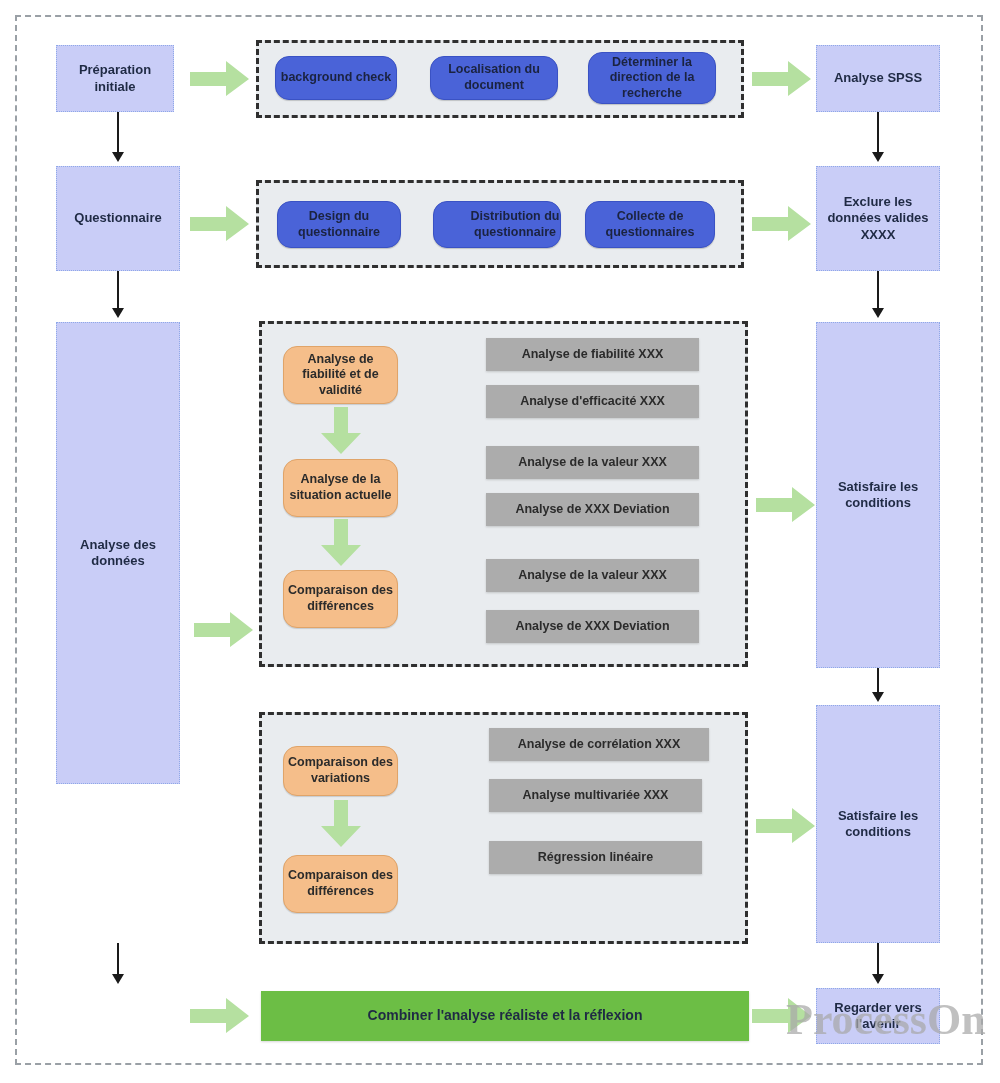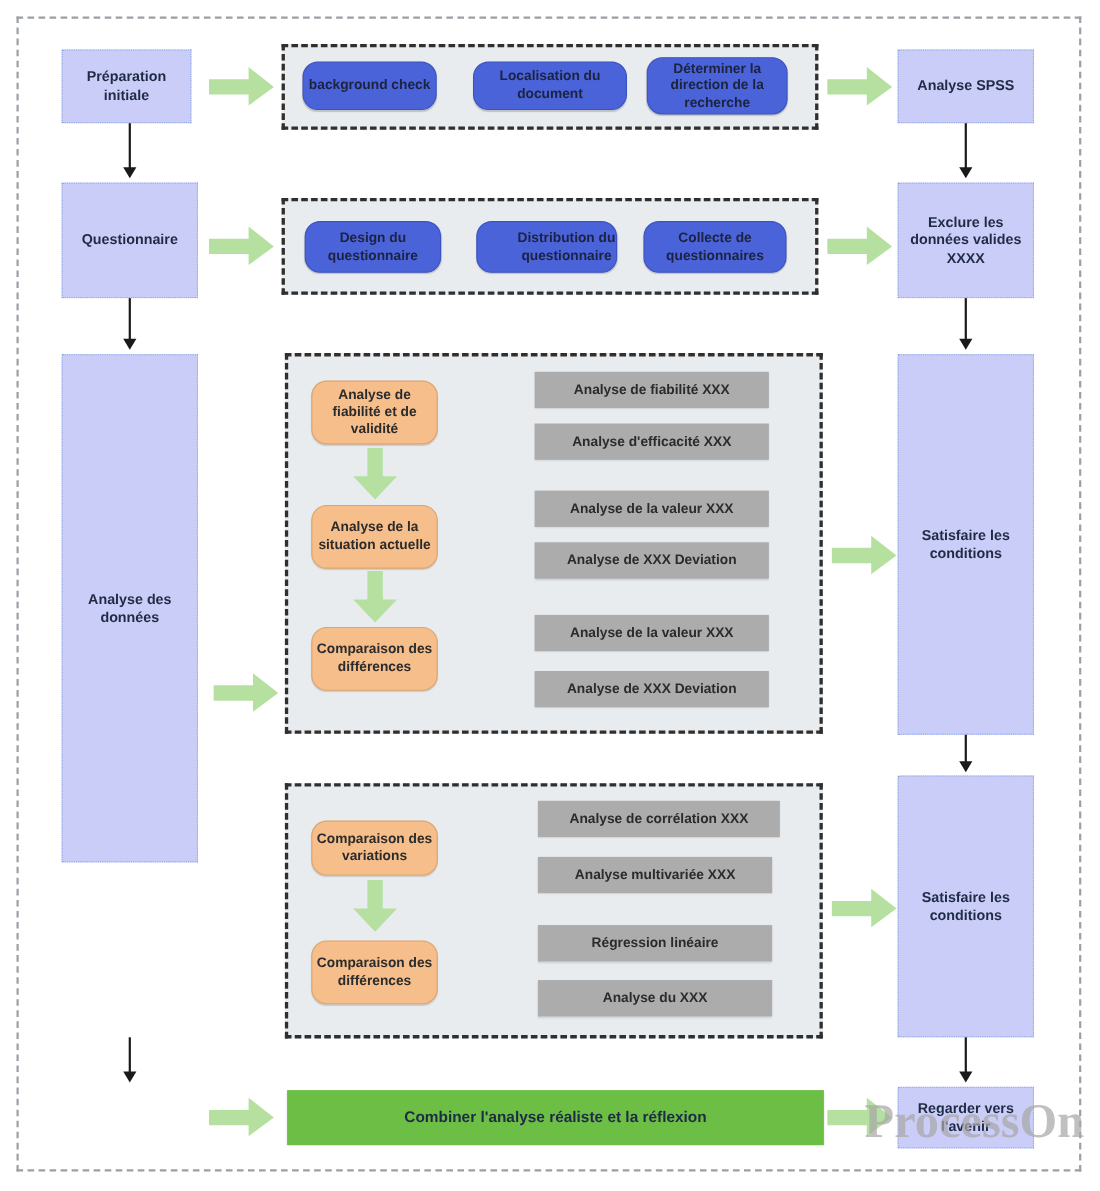--- a/index.html
+++ b/index.html
@@ -140,21 +140,21 @@
   <div class="vhead" style="left:112px; top:308px;"></div>
 
   <div class="vline" style="left:117px; top:943px; height:33px;"></div>
   <div class="vhead" style="left:112px; top:974px;"></div>
 
   <div class="group-dashed" style="left:256px; top:40px; width:488px; height:78px;"></div>
 
   <div class="node pill-blue" style="left:275px; top:56px; width:122px; height:44px;">
     <span>background check</span>
   </div>
-  <div class="node pill-blue" style="left:430px; top:56px; width:140px; height:44px;">
+  <div class="node pill-blue" style="left:430px; top:56px; width:128px; height:44px;">
     <span>Localisation du document</span>
   </div>
   <div class="node pill-blue" style="left:588px; top:52px; width:128px; height:52px;">
     <span>Déterminer la direction de la recherche</span>
   </div>
 
   <div class="group-dashed" style="left:256px; top:180px; width:488px; height:88px;">
   </div>
 
   <div class="node pill-blue" style="left:277px; top:201px; width:124px; height:47px;">
@@ -226,23 +226,20 @@
 
   <div class="node bar-gray" style="left:489px; top:728px; width:220px; height:33px;">
     <span>Analyse de corrélation XXX</span>
   </div>
   <div class="node bar-gray" style="left:489px; top:779px; width:213px; height:33px;">
     <span>Analyse multivariée XXX</span>
   </div>
   <div class="node bar-gray" style="left:489px; top:841px; width:213px; height:33px;">
     <span>Régression linéaire</span>
   </div>
-  <div class="node bar-gray" style="left:489px; top:891px; width:213px; height:33px;">
-    <span>Analyse du XXX</span>
-  </div>
 
   <div class="node lav" style="left:816px; top:45px; width:124px; height:67px;">
     <span>Analyse SPSS</span>
   </div>
 
   <div class="node lav" style="left:816px; top:166px; width:124px; height:105px;">
     <span>Exclure les données valides XXXX</span>
   </div>
 
   <div class="node lav" style="left:816px; top:322px; width:124px; height:346px;">

